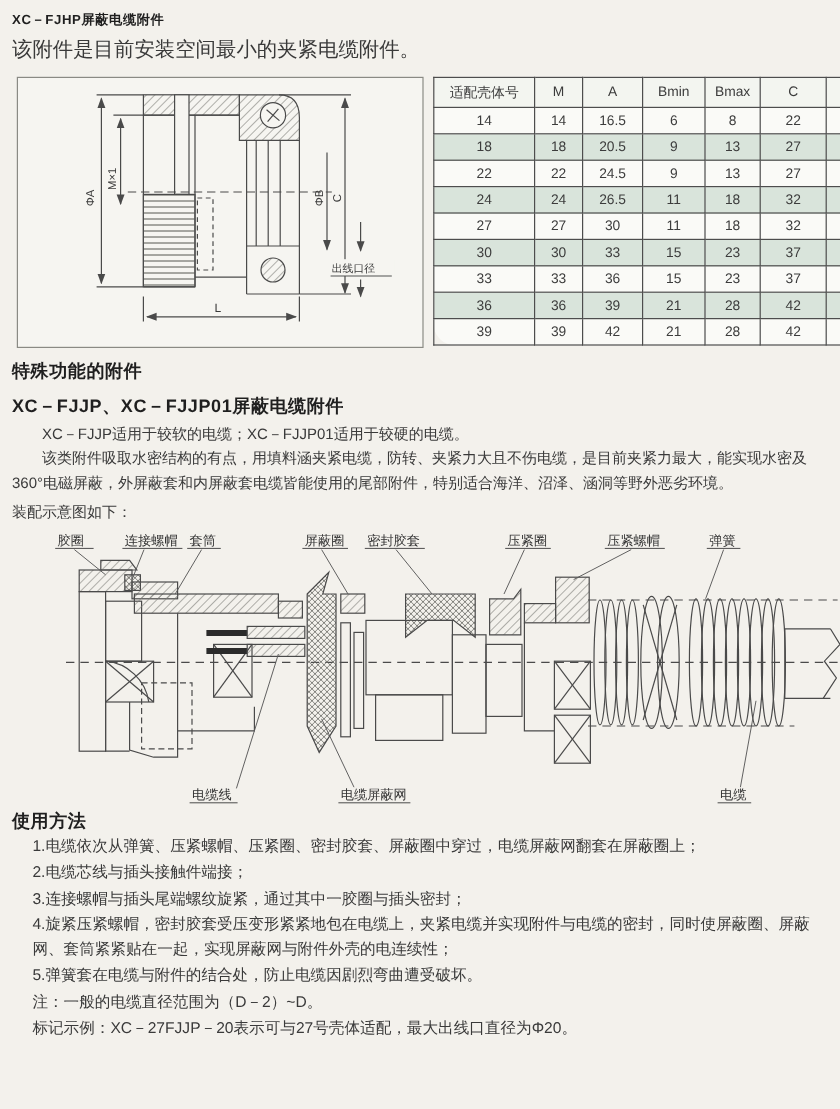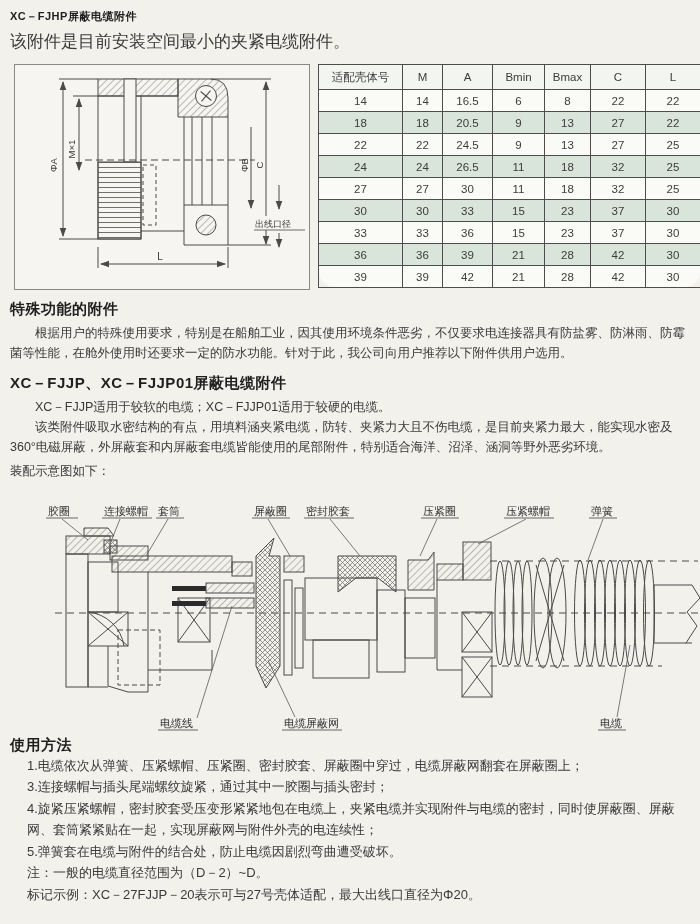--- a/index.html
+++ b/index.html
@@ -6,31 +6,31 @@
   body{
     width:700px;height:924px;overflow:hidden;
     background:#f3f1ec;
     font-family:"Liberation Sans","DejaVu Sans",sans-serif;
     color:#333;
   }
   .page{position:relative;width:700px;height:924px;}
   h1.doc-title{font-size:11px;font-weight:bold;color:#1f1f1f;margin:0;padding:9px 0 0 10px;letter-spacing:.5px;}
   p.subtitle{font-size:17px;margin:6px 0 0 10px;color:#3a3a3a;}
   .figure-row{display:flex;gap:8px;margin:11px 2px 0 14px;}
-  .drawing-box{width:296px;height:226px;border:1px solid #8a8a84;box-sizing:border-box;background:#f6f5f1;flex:0 0 auto;}
+  .drawing-box{width:339px;height:226px;border:1px solid #8a8a84;box-sizing:border-box;background:#f6f5f1;flex:0 0 auto;}
   .drawing-box svg{display:block;width:100%;height:100%;}
   table.dims{border-collapse:collapse;table-layout:fixed;width:382px;height:224px;font-size:11.5px;color:#3c3c3c;background:#fafaf7;flex:0 0 auto;border-radius:19px;}
   table.dims th,table.dims td{border:1px solid #4d4d4d;text-align:center;padding:0;font-weight:normal;}
   table.dims thead th{height:24px;background:#f3f5f0;}
   table.dims tbody td{height:21px;}
   table.dims tbody tr:nth-child(even){background:#d9e4db;}
   h2.section{font-size:15px;font-weight:bold;color:#1f1f1f;margin:10px 0 0 10px;letter-spacing:.5px;}
   p.body{font-size:12.5px;line-height:1.62;margin:4px 8px 0 10px;color:#3a3a3a;}
   p.indent{text-indent:2em;}
-  .assembly{margin:18px 0 0 0;}
+  .assembly{margin:2px 0 0 0;}
   .assembly svg{display:block;width:700px;height:232px;}
   p.usage{font-size:13px;line-height:1.6;margin:1px 8px 0 27px;color:#3a3a3a;}
 </style>
 </head>
 <body>
 
 <div class="page">
 
   <h1 class="doc-title">XC－FJHP屏蔽电缆附件</h1>
   <p class="subtitle">该附件是目前安装空间最小的夹紧电缆附件。</p>
@@ -207,21 +207,20 @@
             <td>21</td>
             <td>28</td>
             <td>42</td>
             <td>30</td>
           </tr>
         </tbody>
     </table>
   </div>
 
   <h2 class="section">特殊功能的附件</h2>
-  <p class="body indent">根据用户的特殊使用要求，特别是在船舶工业，因其使用环境条件恶劣，不仅要求电连接器具有防盐雾、防淋雨、防霉菌等性能，在舱外使用时还要求一定的防水功能。针对于此，我公司向用户推荐以下附件供用户选用。</p>
 
   <h2 class="section">XC－FJJP、XC－FJJP01屏蔽电缆附件</h2>
   <p class="body indent">XC－FJJP适用于较软的电缆；XC－FJJP01适用于较硬的电缆。</p>
   <p class="body indent" style="margin-top:0;">该类附件吸取水密结构的有点，用填料涵夹紧电缆，防转、夹紧力大且不伤电缆，是目前夹紧力最大，能实现水密及360°电磁屏蔽，外屏蔽套和内屏蔽套电缆皆能使用的尾部附件，特别适合海洋、沼泽、涵洞等野外恶劣环境。</p>
   <p class="body" style="margin-top:4px;">装配示意图如下：</p>
 
   <div class="assembly">
     <svg viewBox="0 0 700 232">
       <defs>
         <pattern id="ah" width="5" height="5" patternUnits="userSpaceOnUse" patternTransform="rotate(45)">
@@ -368,19 +367,20 @@
         <line x1="589" y1="18" x2="617" y2="18"></line>
         <line x1="158" y1="230" x2="198" y2="230"></line>
         <line x1="282" y1="230" x2="342" y2="230"></line>
         <line x1="598" y1="230" x2="626" y2="230"></line>
       </g>
     </svg>
   </div>
 
   <h2 class="section" style="margin-top:4px;">使用方法</h2>
   <p class="usage">1.电缆依次从弹簧、压紧螺帽、压紧圈、密封胶套、屏蔽圈中穿过，电缆屏蔽网翻套在屏蔽圈上；</p>
+  <p class="usage">2.电缆芯线与插头接触件端接；</p>
   <p class="usage">3.连接螺帽与插头尾端螺纹旋紧，通过其中一胶圈与插头密封；</p>
   <p class="usage">4.旋紧压紧螺帽，密封胶套受压变形紧紧地包在电缆上，夹紧电缆并实现附件与电缆的密封，同时使屏蔽圈、屏蔽网、套筒紧紧贴在一起，实现屏蔽网与附件外壳的电连续性；</p>
   <p class="usage">5.弹簧套在电缆与附件的结合处，防止电缆因剧烈弯曲遭受破坏。</p>
   <p class="usage">注：一般的电缆直径范围为（D－2）~D。</p>
   <p class="usage">标记示例：XC－27FJJP－20表示可与27号壳体适配，最大出线口直径为Φ20。</p>
 
 </div>
 
 </body></html>

